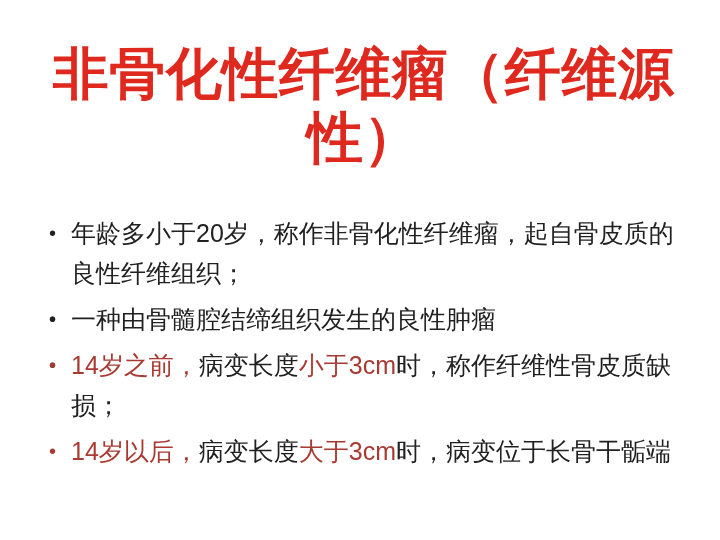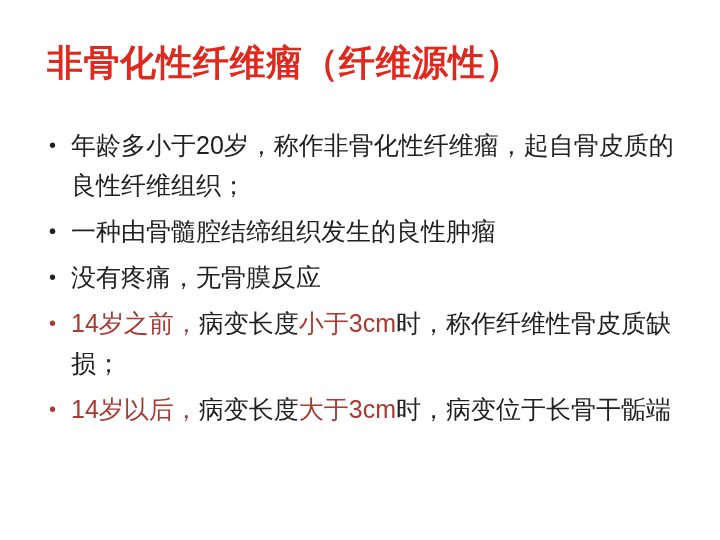--- a/index.html
+++ b/index.html
@@ -15,21 +15,22 @@
   }
   .slide {
     box-sizing: border-box;
     width: 720px;
     height: 540px;
     background: var(--bg, #ffffff);
     padding: 36px 40px 0 47px;
   }
   .title {
     margin: 6px 0 0 0;
-    font-size: 36px;
+    text-align: center;
+    font-size: 56px;
     line-height: 1.15;
     font-weight: bold;
     color: var(--title-red, #df281e);
     letter-spacing: 0.5px;
   }
   .bullets {
     list-style: none;
     margin: 42px 0 0 0;
     padding: 0;
   }
@@ -54,17 +55,17 @@
 </style>
 </head>
 <body>
 
 <div class="slide">
   <h1 class="title">非骨化性纤维瘤（纤维源性）</h1>
   <ul class="bullets">
       <li class="bullet"><span class="marker black">•</span><span class="text"><span class="seg black">年龄多小于20岁，称作非骨化性纤维瘤，起自骨皮质的良性纤维组织；</span></span></li>
       <li class="bullet"><span class="marker black">•</span></li>
       <li class="bullet"><span class="marker black">•</span><span class="text"><span class="seg black">一种由骨髓腔结缔组织发生的良性肿瘤</span></span></li>
-      <li class="bullet"><span class="marker black">•</span><span class="text"><span class="seg black">没有疼痛，无骨膜反应</span></span></li>
+      <li class="bullet"><span class="marker black">•</span></li>
       <li class="bullet"><span class="marker red">•</span><span class="text"><span class="seg red">14岁之前，</span><span class="seg black">病变长度</span><span class="seg red">小于3cm</span><span class="seg black">时，称作纤维性骨皮质缺损；</span></span></li>
       <li class="bullet"><span class="marker red">•</span><span class="text"><span class="seg red">14岁以后，</span><span class="seg black">病变长度</span><span class="seg red">大于3cm</span><span class="seg black">时，病变位于长骨干骺端</span></span></li>
     </ul>
 </div>
 
 </body></html>

